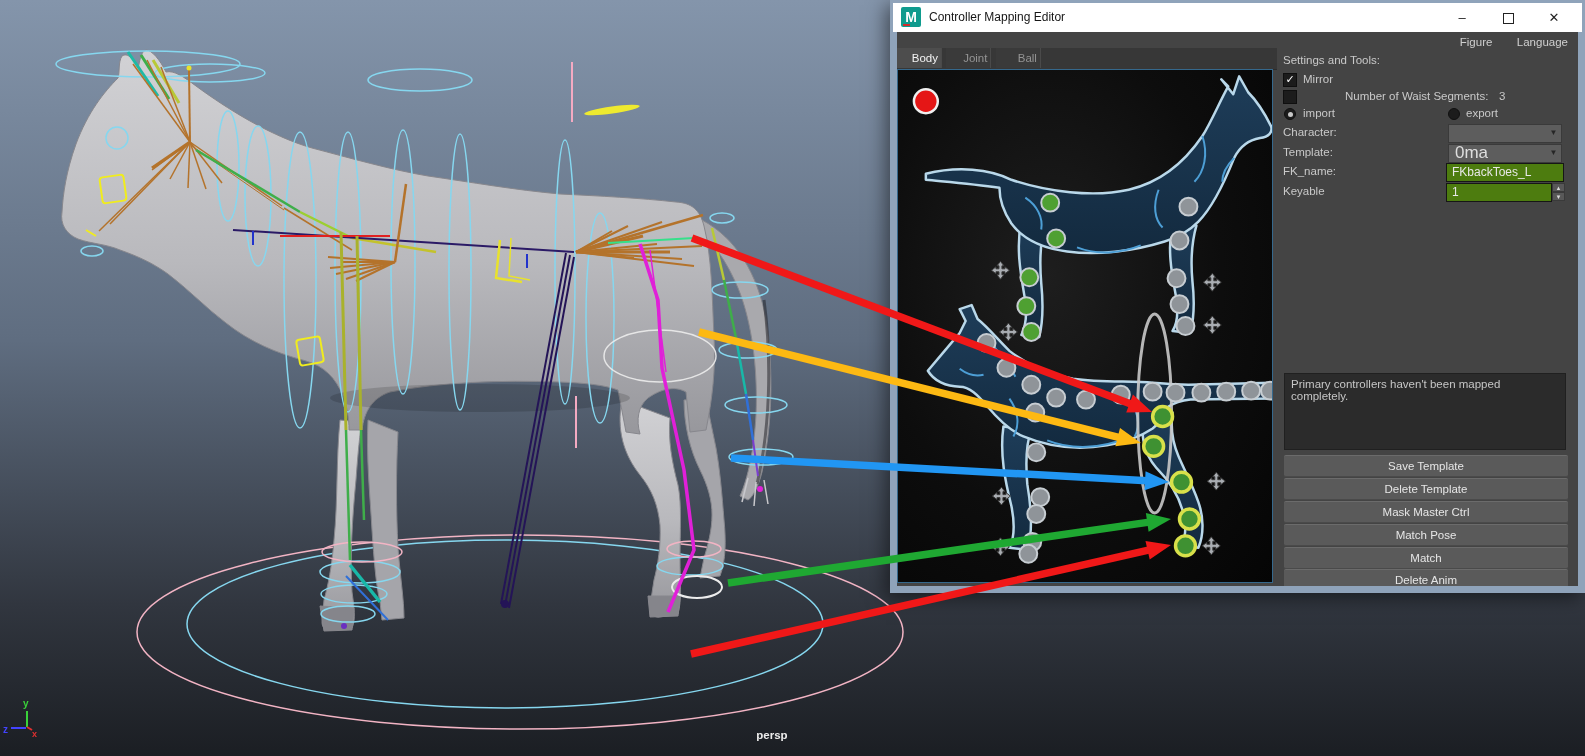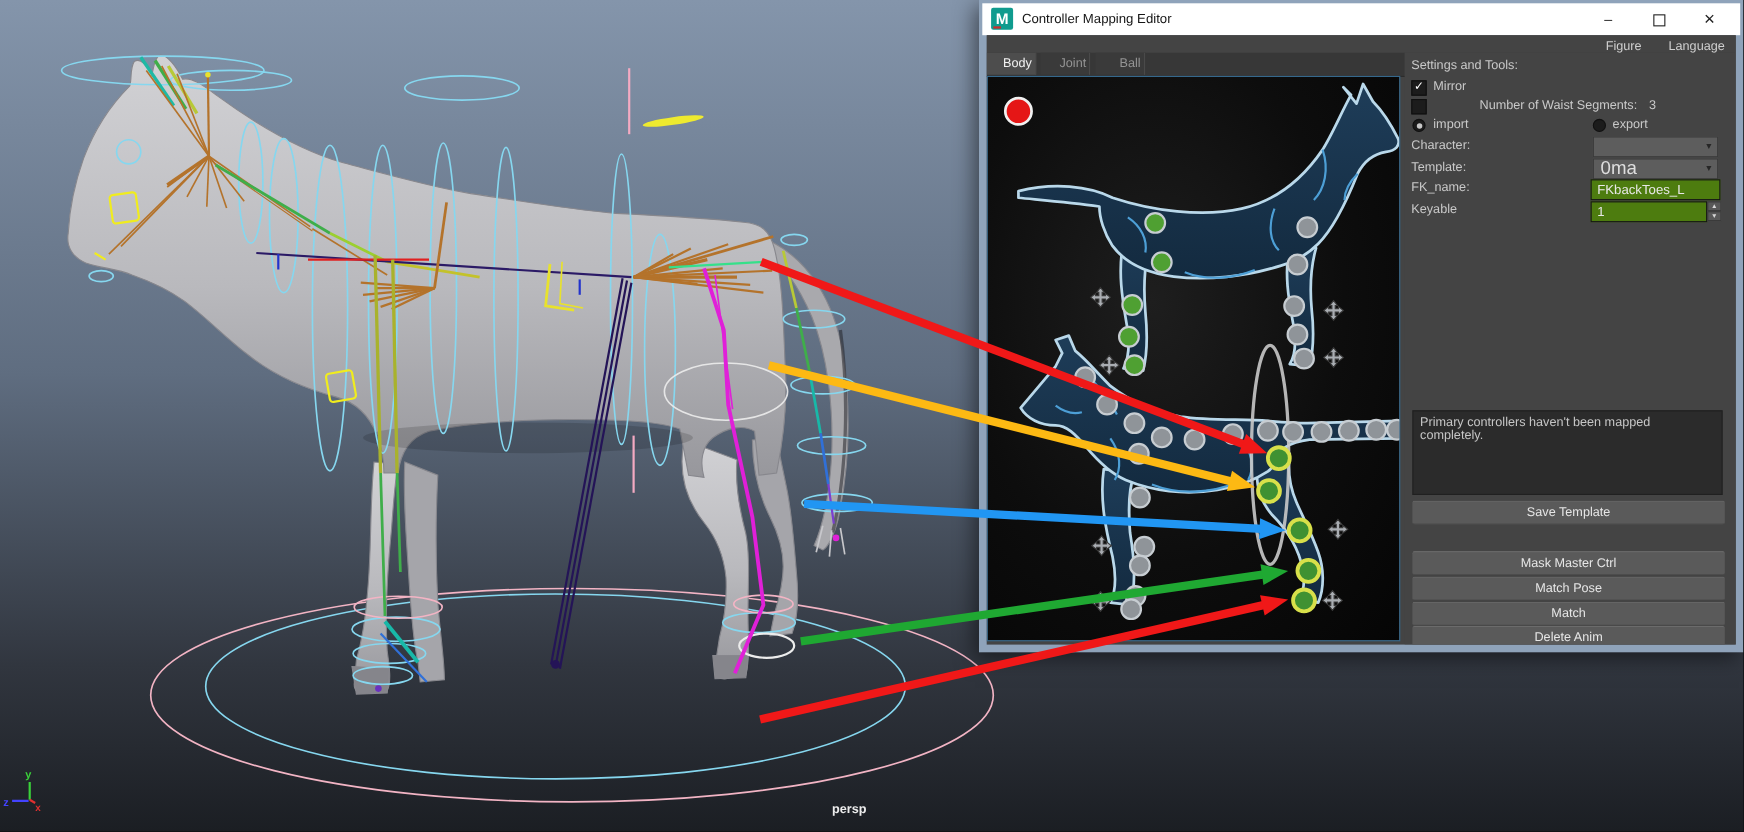--- a/index.html
+++ b/index.html
@@ -373,20 +373,21 @@
         <div class="p-label" style="left:6px;top:137px;">Keyable</div>
         <div class="field" style="left:169px;top:135px;width:99px;">1</div>
         <div class="spin" style="left:275px;top:135px;">
           <div>▲</div>
           <div>▼</div>
         </div>
 
         <div class="msgbox" style="top:325px;height:77px;">Primary controllers haven't been mapped completely.</div>
 
         <div class="btn" style="top:407px;">Save Template</div>
+        <div class="btn" style="top:430px;">Delete Template</div>
         <div class="btn" style="top:453px;">Mask Master Ctrl</div>
         <div class="btn" style="top:499px;">Match</div>
         <div class="btn" style="top:476px;">Match Pose</div>
         <div class="btn" style="top:521px;">Delete Anim</div>
       </div>
     </div>
   </div>
 
   <svg id="arrows-svg" width="1585" height="756" viewBox="0 0 1585 756">
       <line x1="692" y1="238" x2="1131.4229021130463" y2="404.21648906015236" stroke="#f01818" stroke-width="7.5"></line>

